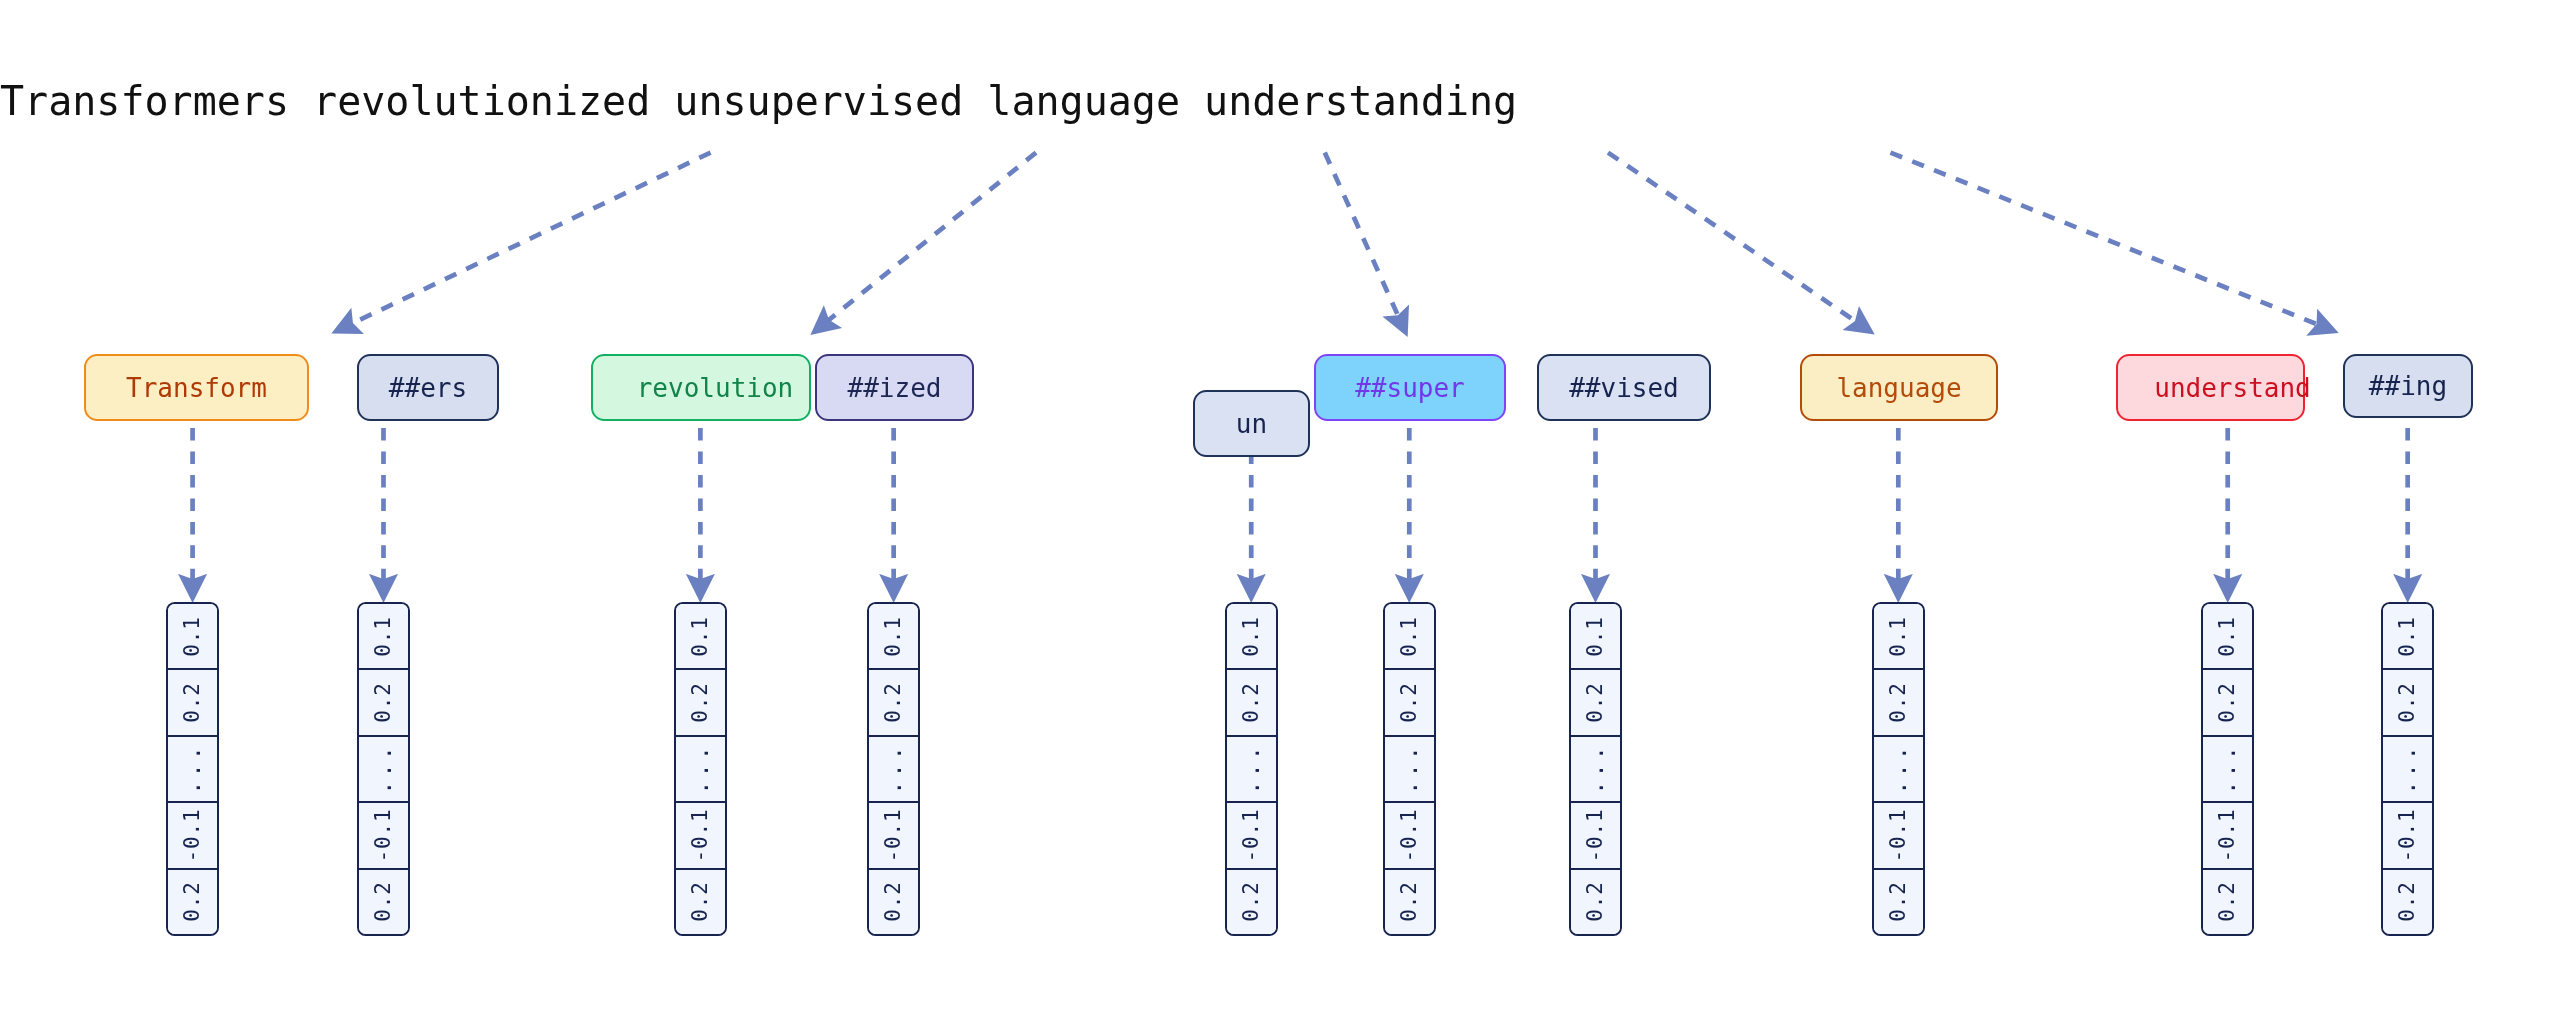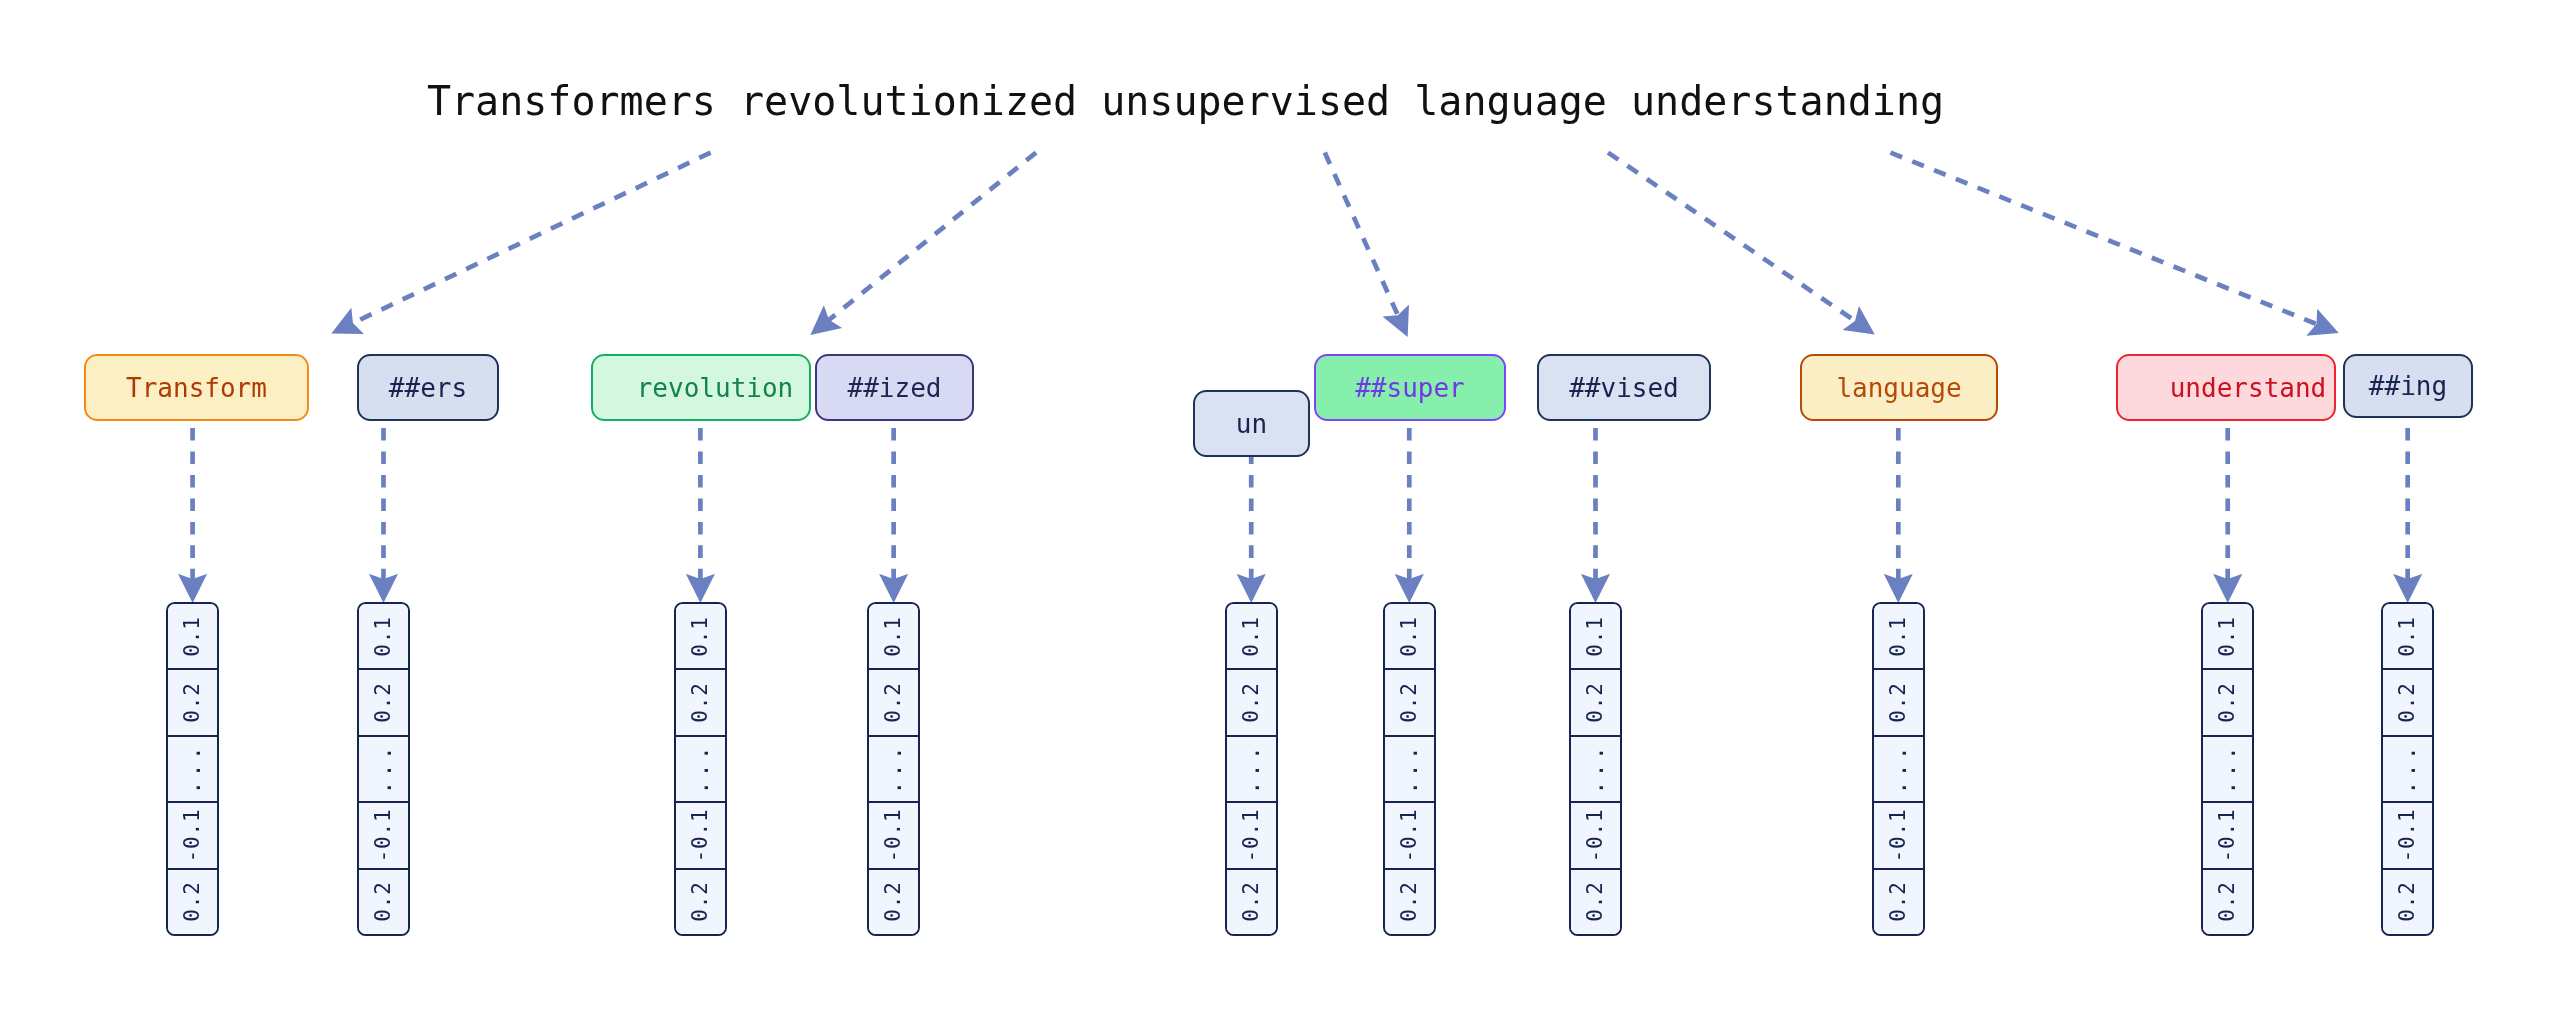--- a/index.html
+++ b/index.html
@@ -21,21 +21,21 @@
     width: 2576px;
     height: 1025px;
   }
 
   
   #title {
     position: absolute;
     left: 0;
     top: 81px;
     width: 2371px;
-    text-align: center;
+    text-align: left;
     font-family: "DejaVu Sans Mono", "Liberation Mono", monospace;
     font-size: 40px;
     font-weight: 400;
     letter-spacing: 0px;
     color: #111111;
     white-space: nowrap;
     line-height: 1;
   }
 
   
@@ -135,24 +135,24 @@
         <line x1="3077" y1="547" x2="3077" y2="761" stroke="#6a80c0" stroke-width="6" stroke-dasharray="16 14" marker-end="url(#ah)"></line>
       </g>
   </svg>
 
   <div id="token-layer">
       <div class="token-box" style="left: 84px; top: 354px; width: 225px; height: 67px; background: rgb(252, 239, 195); border-color: rgb(240, 140, 26); color: rgb(176, 58, 6);">Transform</div>
       <div class="token-box" style="left: 313px; top: 354px; width: 142px; height: 67px; background: rgb(215, 222, 239); border-color: rgb(31, 51, 88); color: rgb(22, 36, 79); margin-left: 44px;">##ers</div>
       <div class="token-box" style="left: 591px; top: 354px; width: 220px; height: 67px; background: rgb(212, 247, 224); border-color: rgb(19, 176, 98); color: rgb(18, 131, 73); padding-left: 28px;">revolution</div>
       <div class="token-box" style="left: 815px; top: 354px; width: 159px; height: 67px; background: rgb(216, 218, 244); border-color: rgb(59, 53, 126); color: rgb(29, 39, 82);">##ized</div>
       <div class="token-box" style="left: 1193px; top: 354px; width: 117px; height: 67px; background: rgb(217, 225, 242); border-color: rgb(31, 51, 88); color: rgb(22, 36, 79); margin-top: 36px;">un</div>
-      <div class="token-box" style="left: 1314px; top: 354px; width: 192px; height: 67px; background: #86efac; border-color: rgb(128, 68, 247); color: rgb(114, 55, 232);">##super</div>
+      <div class="token-box" style="left: 1314px; top: 354px; width: 192px; height: 67px; background: #7dd3fc; border-color: rgb(128, 68, 247); color: rgb(114, 55, 232);">##super</div>
       <div class="token-box" style="left: 1509px; top: 354px; width: 174px; height: 67px; background: rgb(217, 225, 242); border-color: rgb(31, 51, 88); color: rgb(22, 36, 79); margin-left: 28px;">##vised</div>
       <div class="token-box" style="left: 1800px; top: 354px; width: 198px; height: 67px; background: rgb(251, 238, 196); border-color: rgb(180, 75, 8); color: rgb(180, 75, 8);">language</div>
-      <div class="token-box" style="left: 2116px; top: 354px; width: 220px; height: 67px; background: rgb(253, 217, 221); border-color: rgb(240, 36, 49); color: rgb(204, 16, 32); padding-left: 44px;">understand</div>
+      <div class="token-box" style="left: 2116px; top: 354px; width: 189px; height: 67px; background: rgb(253, 217, 221); border-color: rgb(240, 36, 49); color: rgb(204, 16, 32); padding-left: 44px;">understand</div>
       <div class="token-box" style="left: 2343px; top: 354px; width: 130px; height: 64px; background: rgb(215, 222, 239); border-color: rgb(31, 51, 88); color: rgb(22, 36, 79);">##ing</div>
     </div>
   <div id="vector-layer">
       <div class="vector-col" style="left: 166px; top: 602px; width: 53px; height: 334px;">
         <div class="vec-cell">
           <span class="vec-text">0.1</span>
         </div>
         <div class="vec-cell">
           <span class="vec-text">0.2</span>
         </div>

